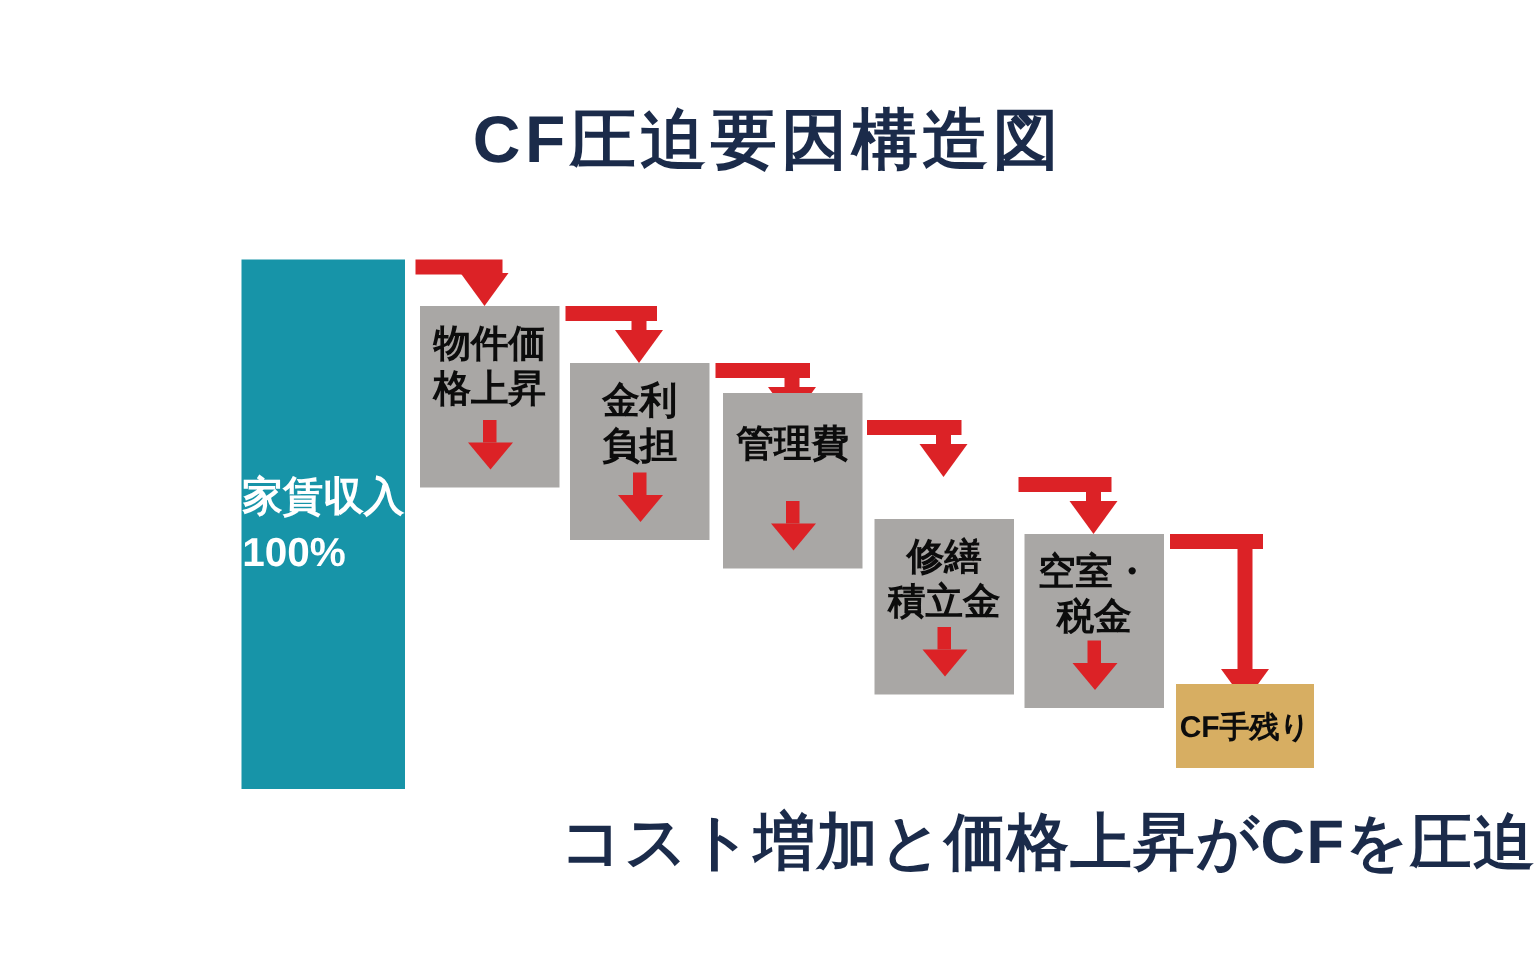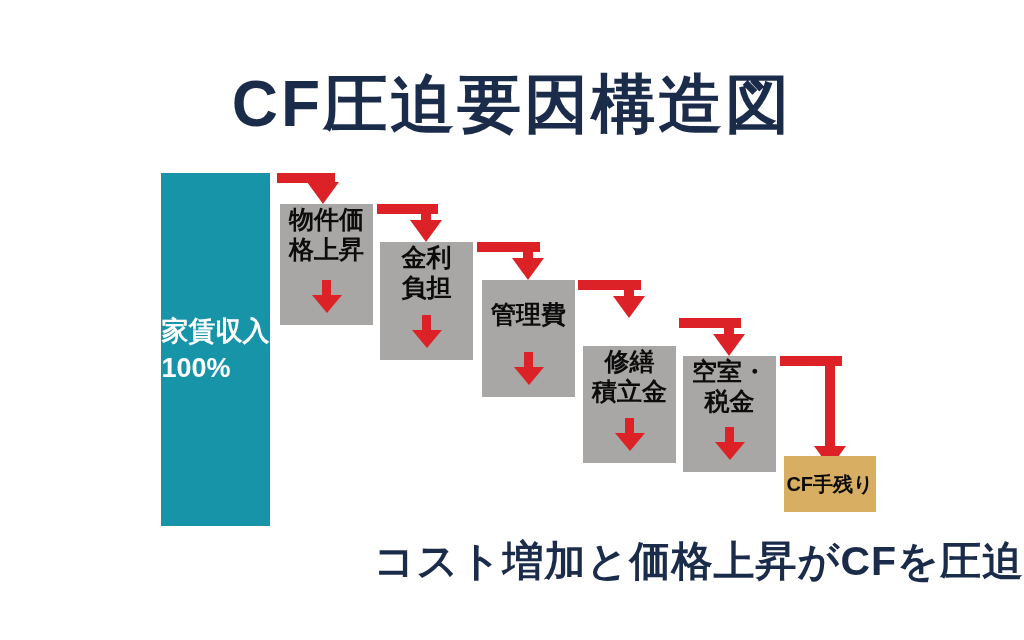--- a/index.html
+++ b/index.html
@@ -17,21 +17,21 @@
     width:1024px;
     height:640px;
     background:#ffffff;
     overflow:hidden;
     margin:0 auto;
   }
   .title{
     position:absolute;
     top:72px;left:0;width:100%;
     text-align:center;
-    font-size:64px;
+    font-size:44px;
     font-weight:bold;
     color:var(--navy,#1b2b4a);
     letter-spacing:3px;
     line-height:1;
     white-space:nowrap;
   }
   .caption{
     position:absolute;
     top:541px;left:0;width:100%;
     text-align:right;
@@ -56,30 +56,31 @@
     text-align:left;
     white-space:pre-line;
   }
   .gbox{
     position:absolute;
     background:var(--gray,#a9a7a5);
     display:flex;flex-direction:column;align-items:center;
   }
   .b1{left:280px;top:204px;width:93px;height:121px;}
   .b2{left:380px;top:242px;width:93px;height:118px;}
-  .b3{left:482px;top:280px;width:93px;height:117px;}
+  .b3{left:482px;top:262px;width:93px;height:117px;}
   .b4{left:583px;top:318px;width:93px;height:117px;margin-top:28px;}
   .b5{left:683px;top:356px;width:93px;height:116px;}
   .gbox-label{
     font-weight:bold;
     font-size:25px;
     line-height:1.2;
     color:#0c0c0c;
     text-align:center;
     white-space:pre-line;
+    padding-top:10px;
   }
   .b3 .gbox-label{padding-top:19px;}
   .darrow{
     position:absolute;
     bottom:12px;left:50%;
     transform:translateX(-50%);
   }
   .darrow .shaft{display:block;width:9px;height:15px;background:var(--red,#dc2226);margin:0 auto;}
   .darrow .tri{display:block;width:0;height:0;border-left:15px solid transparent;border-right:15px solid transparent;border-top:18px solid var(--red,#dc2226);}
   .resultbox{

